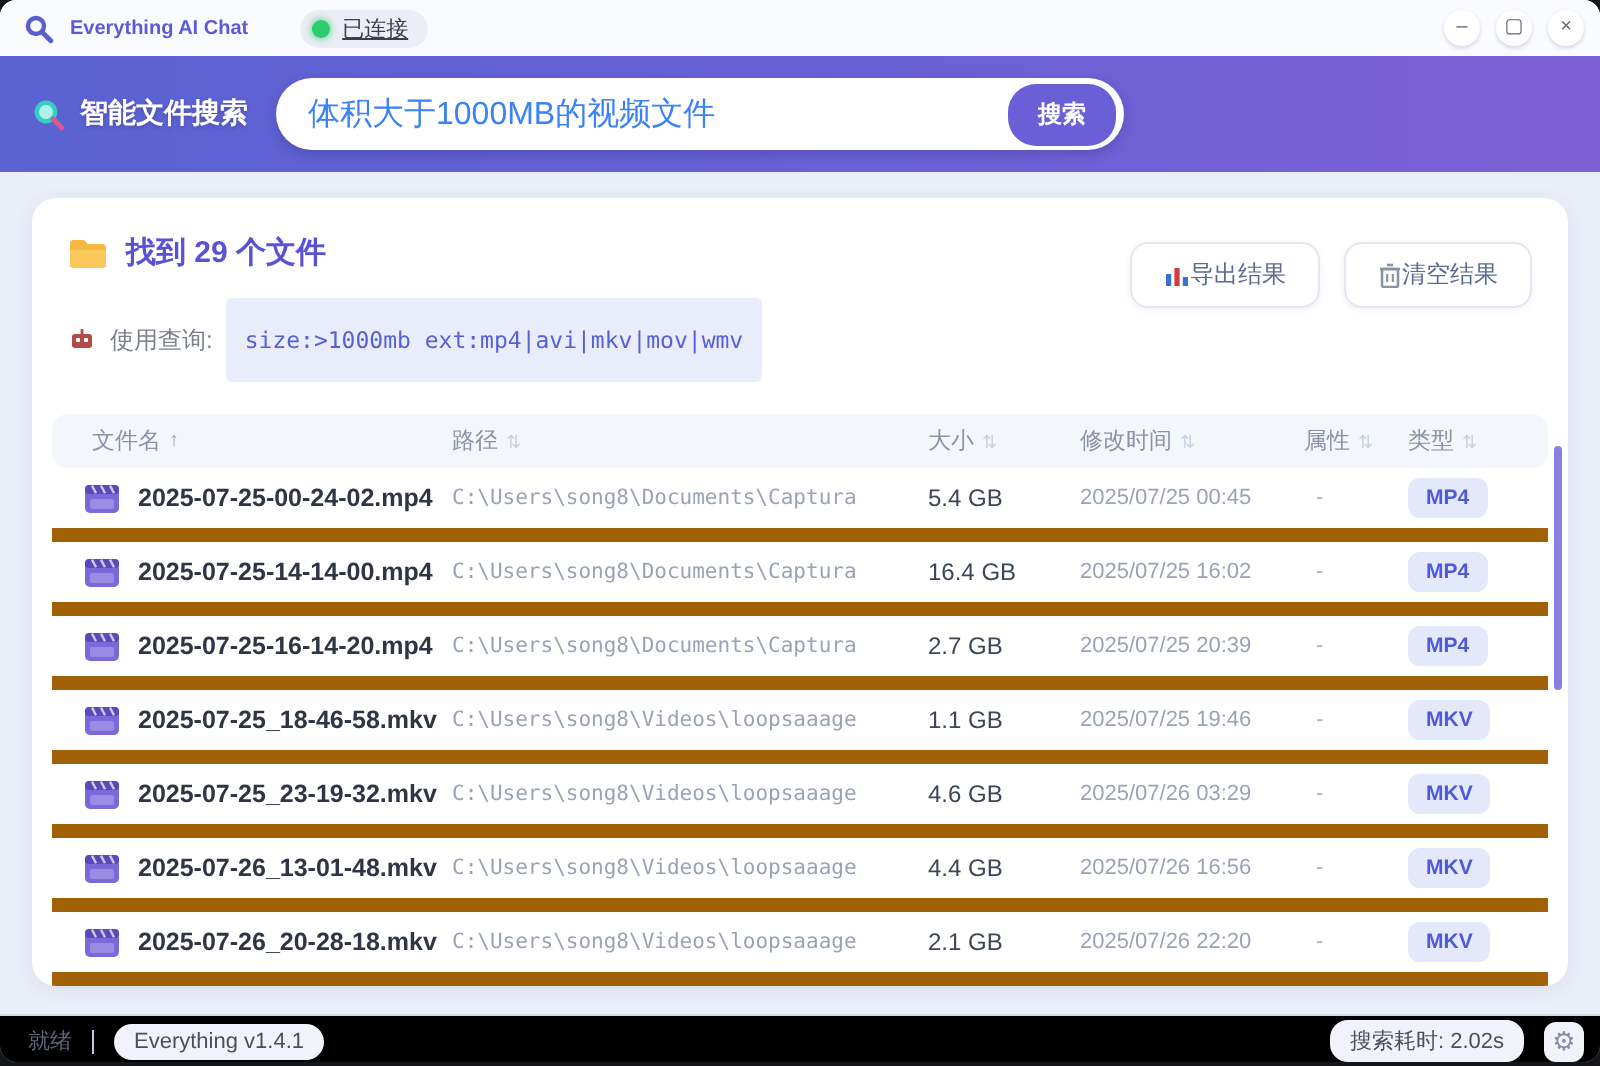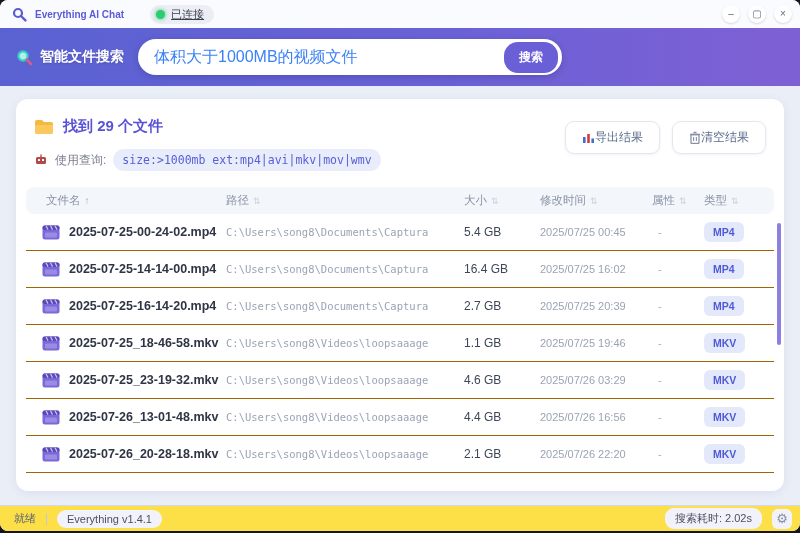--- a/index.html
+++ b/index.html
@@ -42,54 +42,54 @@
   .content { flex:1; padding:13px 16px 14px; }
   .card { background:#ffffff; border-radius:12px; height:100%; position:relative;
     box-shadow:0 2px 10px rgba(60,70,130,.08); overflow:hidden; }
   .card-top { display:flex; justify-content:space-between; align-items:flex-start;
     padding:18px 18px 12px 18px; }
   .results-title-row { display:flex; align-items:center; gap:9px; }
   .results-title { color:#5a52d5; font-size:15px; font-weight:bold; }
   .query-row { display:flex; align-items:center; gap:7px; margin-top:13px; }
   .query-label { font-size:12px; color:#7a7f8d; }
   .query-chip { font-family:"DejaVu Sans Mono", monospace; font-size:11.5px;
-    color:#5661d6; background:#e9ecfa; border-radius:11px; padding:4px 9px; }
+    color:#5661d6; background:#e9ecfa; border-radius:3px; padding:14px 9px; }
   .action-btns { display:flex; gap:12px; margin-top:4px; }
   .action-btn { display:flex; align-items:center; background:#ffffff;
     border:1px solid #e4e7f0; border-radius:9px; padding:7px 16px; font-size:12px;
     color:#5a6b8c; cursor:pointer; box-shadow:0 1px 3px rgba(60,70,130,.07);
     font-family:"Liberation Sans", sans-serif; }
 
   
   .table-wrap { padding:4px 10px 0; }
   .thead { display:grid; grid-template-columns:196px 238px 76px 112px 52px 66px;
     background:#f3f6fb; border-radius:8px; height:27px; align-items:center;
     padding-left:4px; }
   .th { font-size:11.5px; color:#8a93a6; display:flex; align-items:center; gap:4px; }
   .th:first-child { padding-left:16px; }
   .sort-glyph { font-size:10px; color:#9aa3b8; }
   .sort-glyph.inactive { opacity:.45; font-size:9px; }
   .tbody { }
   .trow { display:grid; grid-template-columns:196px 238px 76px 112px 52px 66px;
-    align-items:center; height:37px; border-bottom:1px solid #a16207; padding-left:4px; }
+    align-items:center; height:37px; border-bottom:7px solid #a16207; padding-left:4px; }
   .cell-name { display:flex; align-items:center; gap:9px; padding-left:12px;
     font-size:12.5px; color:#2f3545; font-weight:bold; white-space:nowrap;
     overflow:hidden; }
   .cell-path { font-family:"DejaVu Sans Mono", monospace; font-size:10.5px;
     color:#9aa3b5; white-space:nowrap; overflow:hidden; }
   .cell-size { font-size:12px; color:#3d4657; }
   .cell-time { font-size:11px; color:#9aa3b5; }
   .cell-attr { font-size:11px; color:#a7aebd; padding-left:6px; }
   .type-badge { display:inline-block; background:#e4e8fb; color:#4f5bd5;
     font-size:10.5px; font-weight:bold; border-radius:6px; padding:4px 9px; }
   .scroll-thumb { position:absolute; right:3px; top:124px; width:4px; height:122px;
     border-radius:2px; background:#8b7fe0; }
 
   
-  .statusbar { height:26px; flex:0 0 auto; background:#fde047;
+  .statusbar { height:26px; flex:0 0 auto; background:#000000;
     border-top:1px solid #d5d8ea; display:flex; align-items:center;
     padding:0 8px 0 14px; gap:10px; }
   .status-text { font-size:11px; color:#5f6575; }
   .status-div { width:1px; height:12px; background:#c3c7db; }
   .status-pill { background:#f2f3fa; border-radius:9px; padding:3px 10px;
     font-size:11px; color:#4a4f60; }
   .status-right { margin-left:auto; display:flex; align-items:center; gap:10px; }
   .gear-btn { width:20px; height:20px; border-radius:6px; background:#f2f3fa;
     display:flex; align-items:center; justify-content:center; color:#8a8fa8;
     font-size:13px; cursor:pointer; }

